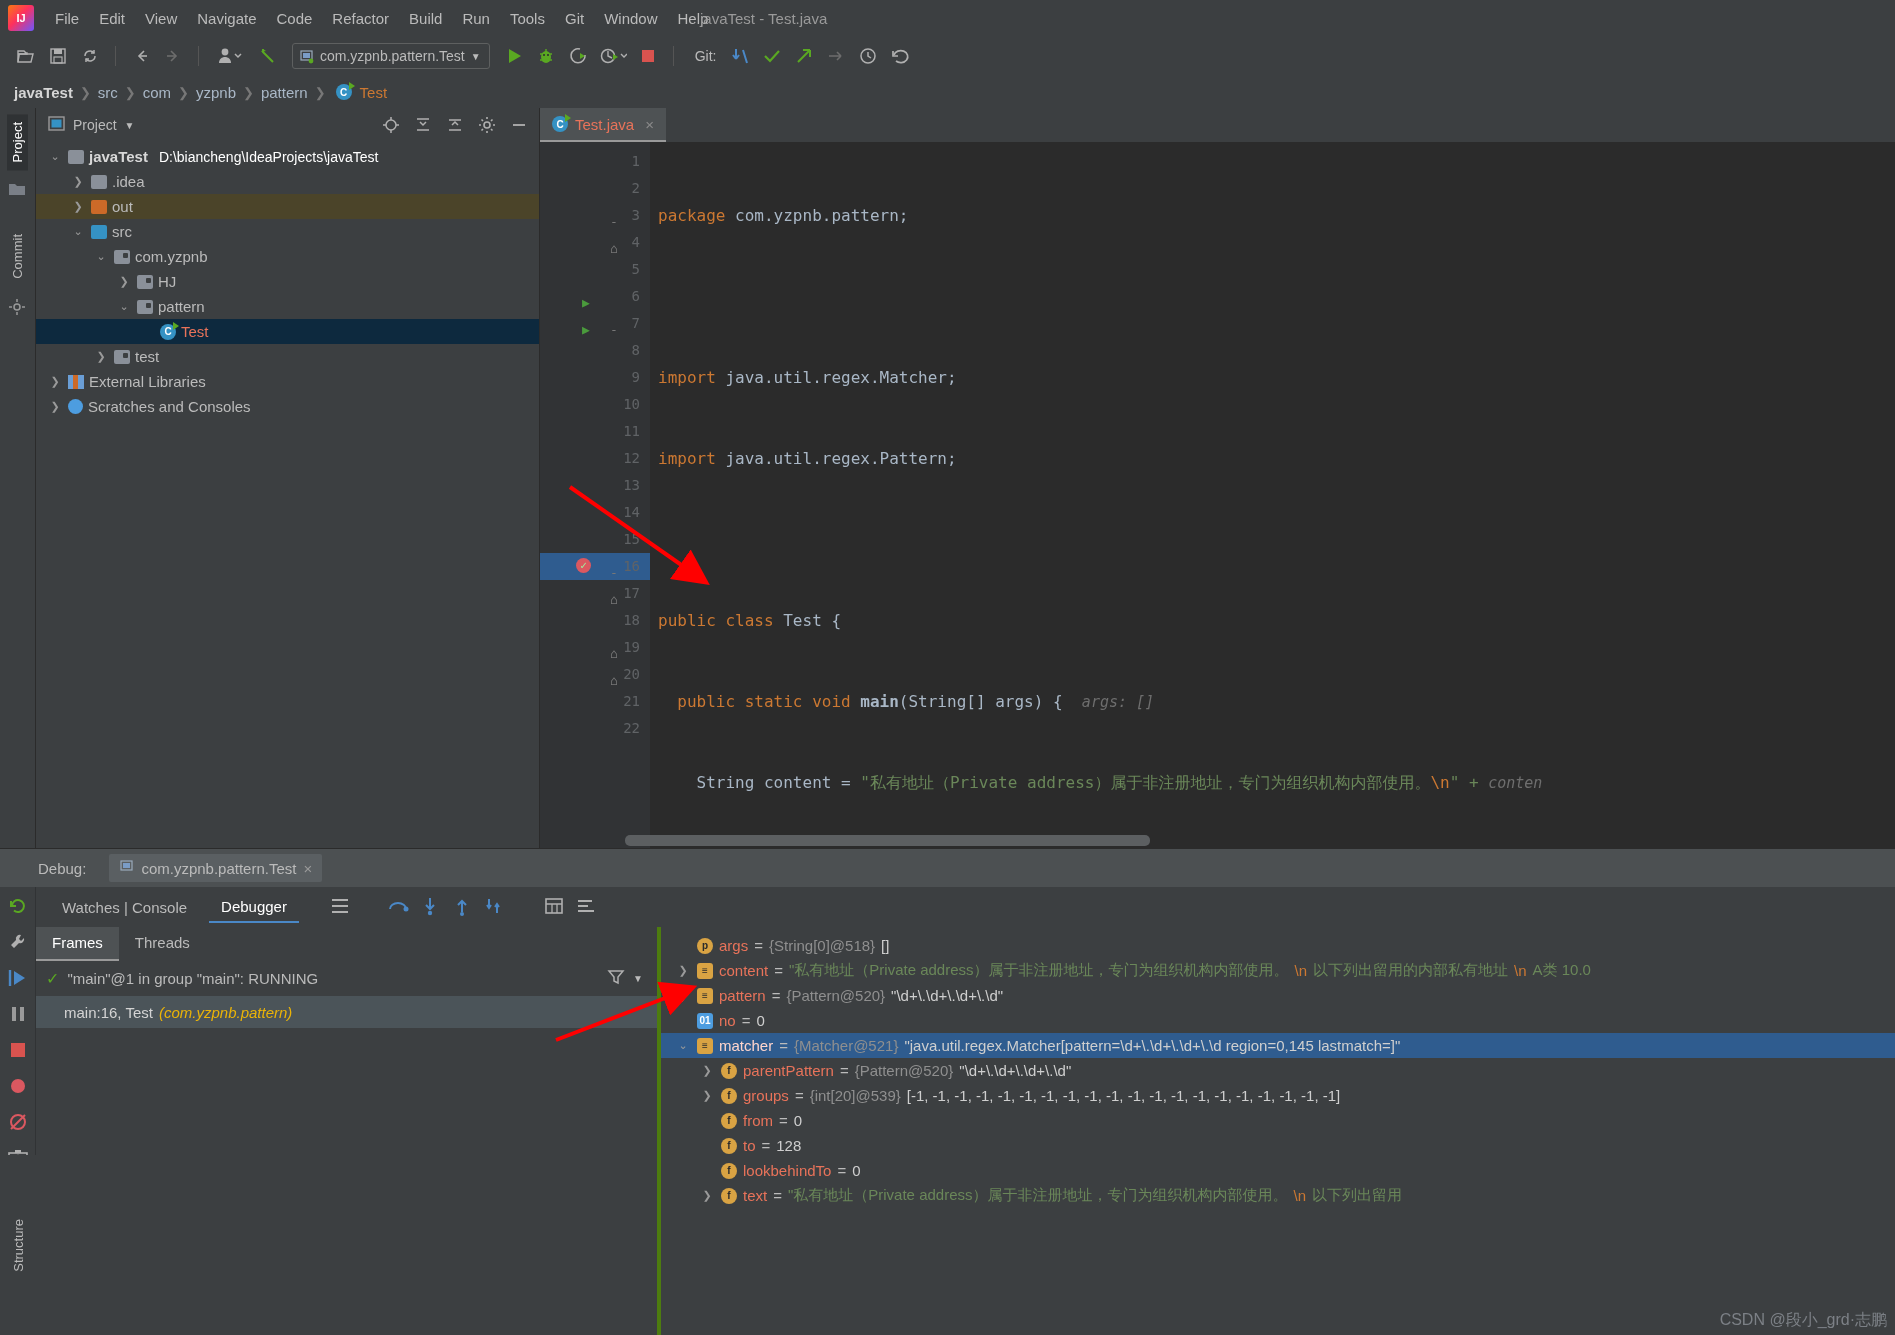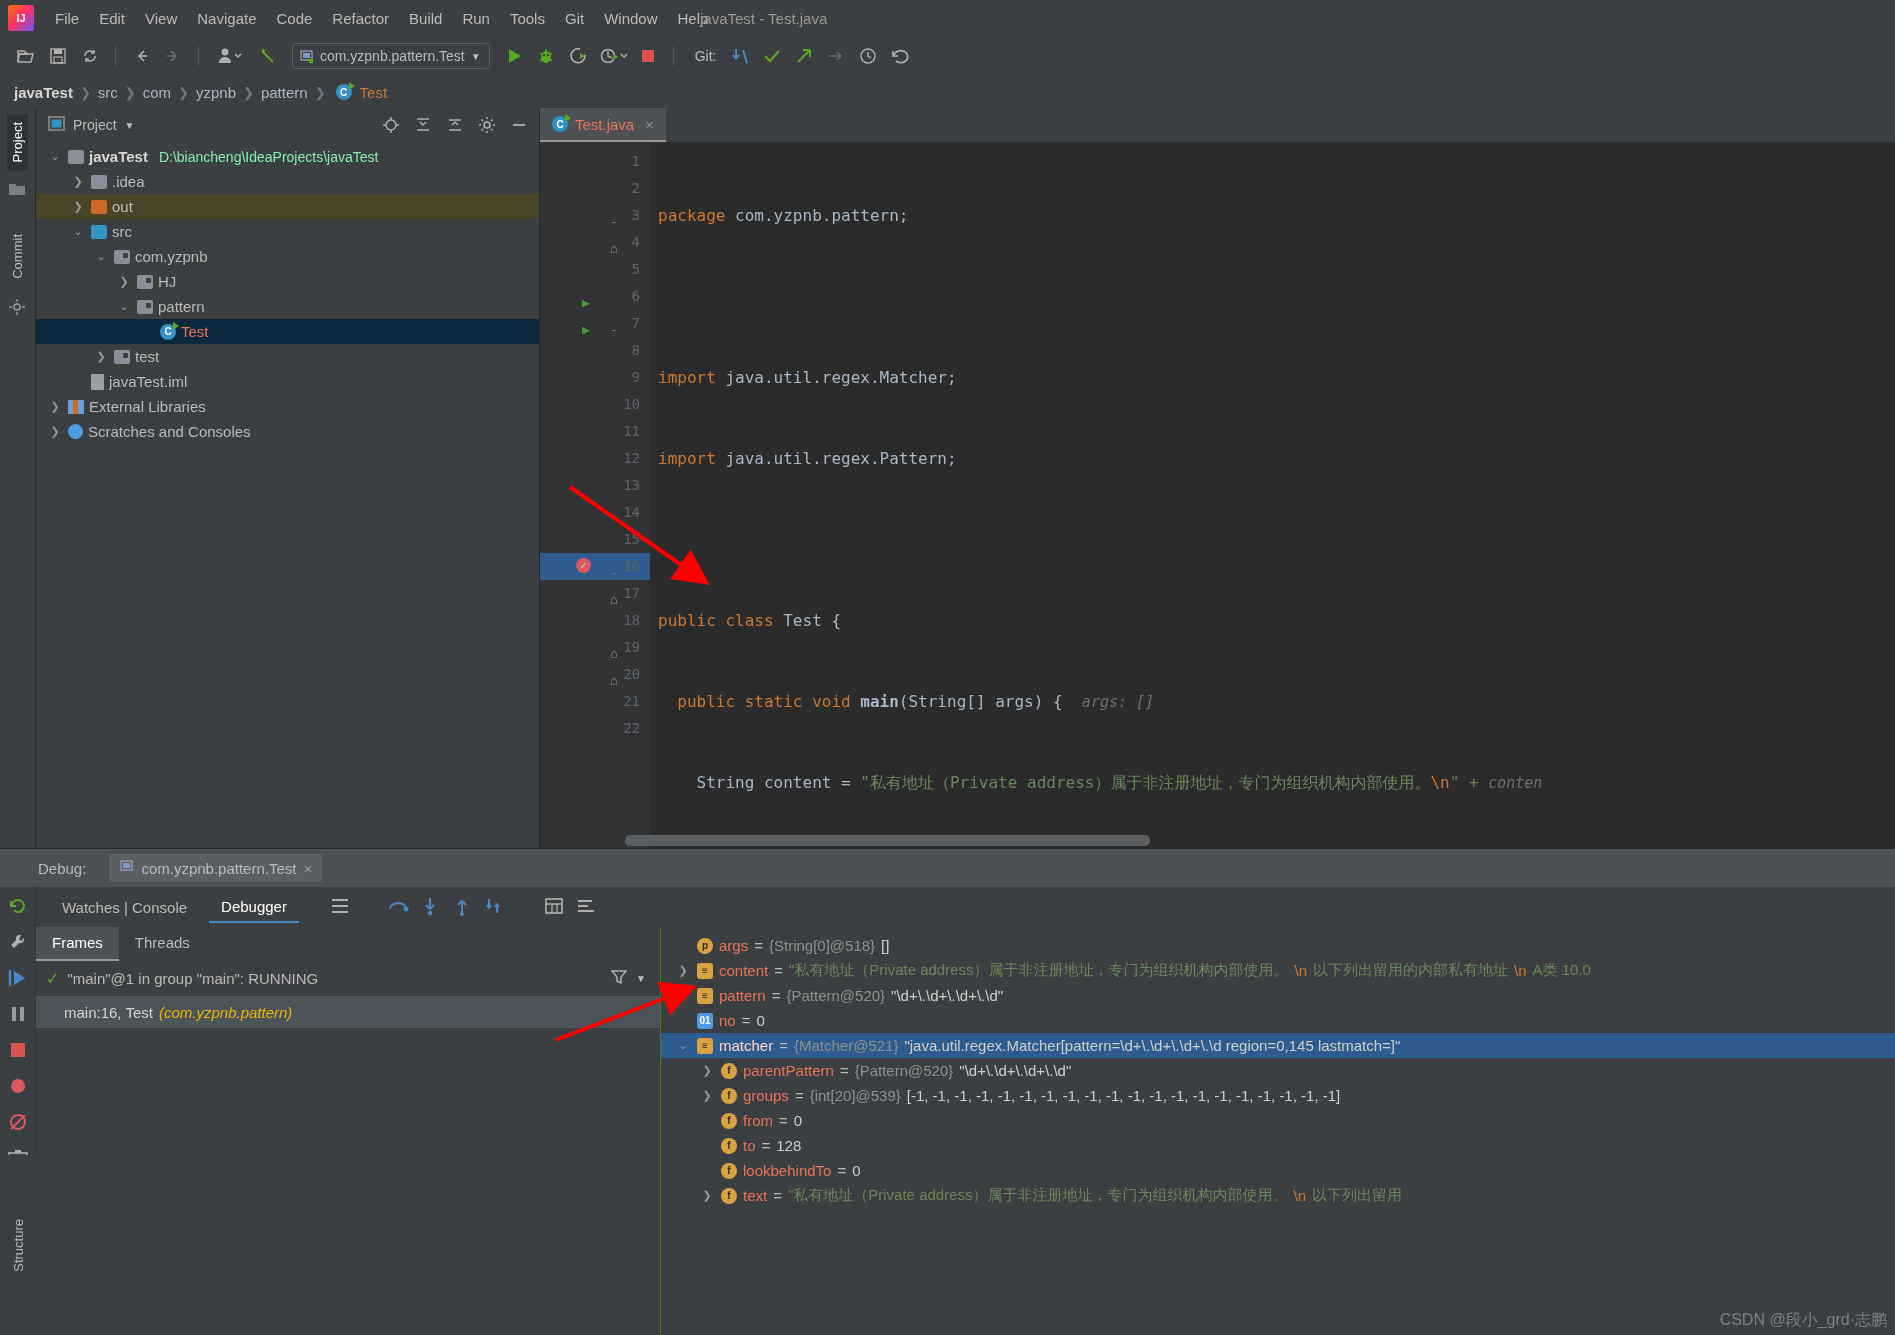--- a/index.html
+++ b/index.html
@@ -107,21 +107,21 @@
   .cls-icon::before{ content:"C"; position:absolute; inset:0; color:#fff; font-size:10px;
                      display:flex;align-items:center;justify-content:center; font-weight:bold;}
   .cls-icon::after{ content:""; position:absolute; right:-3px; top:-2px;
                     border-left:6px solid #5aa822; border-top:4px solid transparent;
                     border-bottom:4px solid transparent;}
   .iml-icon{ width:13px;height:16px;background:#9aa0a6;border-radius:1px;flex:none;}
   .lib-icon{ width:16px;height:14px;background:linear-gradient(90deg,#6a9ed6 0 30%,#cc6a28 30% 60%,#6a9ed6 60% 100%); flex:none;}
   .scr-icon{ width:15px;height:15px;border-radius:50%;background:#4d9de0;flex:none;}
   .tlabel.red{ color:#e8735a; }
   .tlabel.bold{ font-weight:bold; color:#d8d8d8;}
-  .tpath{ color:#86efac; font-size:14px; margin-left:6px;}
+  .tpath{ color:#ffffff; font-size:14px; margin-left:6px;}
 
   
   .editor{ flex:1; display:flex; flex-direction:column; background:#2b2b2b; min-width:0;}
   .tabs{ height:34px; background:#3c3f41; display:flex; align-items:stretch; }
   .etab{
     display:flex; align-items:center; gap:7px; padding:0 12px;
     background:#4e5254; border-bottom:2px solid #9a9a9a; font-size:15px;
     color:#e8735a; cursor:default;
   }
   .etab .x{ color:#8a8a8a; font-size:15px; margin-left:4px;}
@@ -160,21 +160,21 @@
   .dbg-body{ flex:1; display:flex; min-height:0; }
   .dbg-vstrip{ width:36px; background:#3c3f41; display:flex; flex-direction:column;
                align-items:center; padding-top:8px; gap:14px; border-right:1px solid #313335;}
   .dbg-vstrip .di{ width:22px; height:22px; }
   .dbg-content{ flex:1; display:flex; flex-direction:column; min-width:0;}
   .dbg-toolrow{ height:40px; display:flex; align-items:center; gap:10px;
                 padding-left:14px; font-size:15px; color:#bbbbbb;}
   .dbg-tabbtn{ padding:6px 12px; cursor:default; }
   .dbg-tabbtn.active{ border-bottom:2px solid #4a88c7; color:#ffffff;}
   .dbg-split{ flex:1; display:flex; min-height:0; }
-  .frames{ width:625px; border-right:1px solid #4d7c0f; display:flex; flex-direction:column;}
+  .frames{ width:625px; border-right:4px solid #4d7c0f; display:flex; flex-direction:column;}
   .frames-tabs{ height:34px; display:flex; align-items:stretch; font-size:15px;}
   .ftab{ padding:7px 16px; color:#bbbbbb; cursor:default;}
   .ftab.active{ background:#4e5254; border-bottom:2px solid #9a9a9a; color:#ffffff;}
   .thread-row{ height:35px; display:flex; align-items:center; gap:8px; padding-left:10px;
                font-size:15px; color:#bbbbbb;}
   .thread-row .spacer{flex:1;}
   .frame-row{ height:32px; display:flex; align-items:center; padding-left:28px;
               font-size:15px; background:#4b5459; color:#d4d4d4;}
   .frame-row .ital{ font-style:italic; color:#eab308; margin-left:6px;}
   .vars{ flex:1; overflow:hidden; padding-top:6px; font-size:15px;}
@@ -470,26 +470,20 @@
             <span style="width:92px;flex:none"></span>
             <span class="arrow blank">·</span>
             <span class="cls-icon"></span>
             <span class="tlabel red">Test</span>
           </div>
           <div class="trow">
             <span style="width:46px;flex:none"></span>
             <span class="arrow">❯</span>
             <span class="ticon f-pkg"></span>
             <span class="tlabel">test</span>
-          </div>
-          <div class="trow">
-            <span style="width:23px;flex:none"></span>
-            <span class="arrow blank">·</span>
-            <span class="iml-icon"></span>
-            <span class="tlabel">javaTest.iml</span>
           </div>
           <div class="trow">
             <span style="width:0px;flex:none"></span>
             <span class="arrow">❯</span>
             <span class="lib-icon"></span>
             <span class="tlabel">External Libraries</span>
           </div>
           <div class="trow">
             <span style="width:0px;flex:none"></span>
             <span class="arrow">❯</span>

